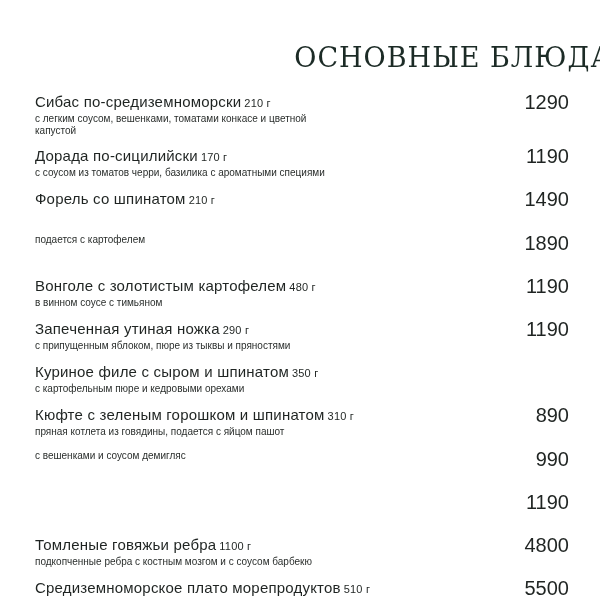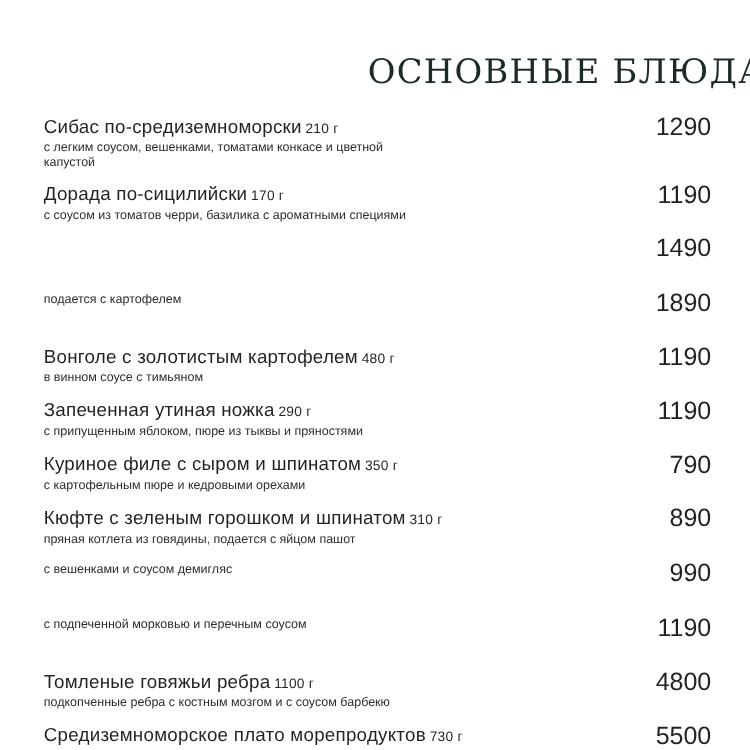--- a/index.html
+++ b/index.html
@@ -83,57 +83,56 @@
     <div class="item-name"><span>Сибас по-средиземноморски</span><span class="item-weight">210 г</span></div>
     <div class="item-desc" style="width:300px">с легким соусом, вешенками, томатами конкасе и цветной капустой</div>
     <div class="item-price">1290</div>
   </div>
   <div class="item">
     <div class="item-name"><span>Дорада по-сицилийски</span><span class="item-weight">170 г</span></div>
     <div class="item-desc">с соусом из томатов черри, базилика с ароматными специями</div>
     <div class="item-price">1190</div>
   </div>
   <div class="item">
+    <div class="item-name"><span>Форель со шпинатом</span><span class="item-weight">210 г</span></div>
     <div class="item-price">1490</div>
   </div>
   <div class="item">
     <div class="item-desc">подается с картофелем</div>
     <div class="item-price">1890</div>
   </div>
   <div class="item">
     <div class="item-name"><span>Вонголе с золотистым картофелем</span><span class="item-weight">480 г</span></div>
     <div class="item-desc">в винном соусе с тимьяном</div>
     <div class="item-price">1190</div>
   </div>
   <div class="item">
     <div class="item-name"><span>Запеченная утиная ножка</span><span class="item-weight">290 г</span></div>
     <div class="item-desc">с припущенным яблоком, пюре из тыквы и пряностями</div>
     <div class="item-price">1190</div>
   </div>
   <div class="item">
     <div class="item-name"><span>Куриное филе с сыром и шпинатом</span><span class="item-weight">350 г</span></div>
     <div class="item-desc">с картофельным пюре и кедровыми орехами</div>
-    <div class="item-price">790</div>
   </div>
   <div class="item">
     <div class="item-name"><span>Кюфте с зеленым горошком и шпинатом</span><span class="item-weight">310 г</span></div>
     <div class="item-desc">пряная котлета из говядины, подается с яйцом пашот</div>
     <div class="item-price">890</div>
   </div>
   <div class="item">
     <div class="item-desc">с вешенками и соусом демигляс</div>
     <div class="item-price">990</div>
   </div>
   <div class="item">
-    <div class="item-desc">с подпеченной морковью и перечным соусом</div>
     <div class="item-price">1190</div>
   </div>
   <div class="item">
     <div class="item-name"><span>Томленые говяжьи ребра</span><span class="item-weight">1100 г</span></div>
     <div class="item-desc">подкопченные ребра с костным мозгом и с соусом барбекю</div>
     <div class="item-price">4800</div>
   </div>
   <div class="item">
-    <div class="item-name"><span>Средиземноморское плато морепродуктов</span><span class="item-weight">730 г</span></div>
+    <div class="item-name"><span>Средиземноморское плато морепродуктов</span><span class="item-weight">510 г</span></div>
     <div class="item-desc"></div>
     <div class="item-price">5500</div>
   </div>
 </div>
 
 </body></html>

